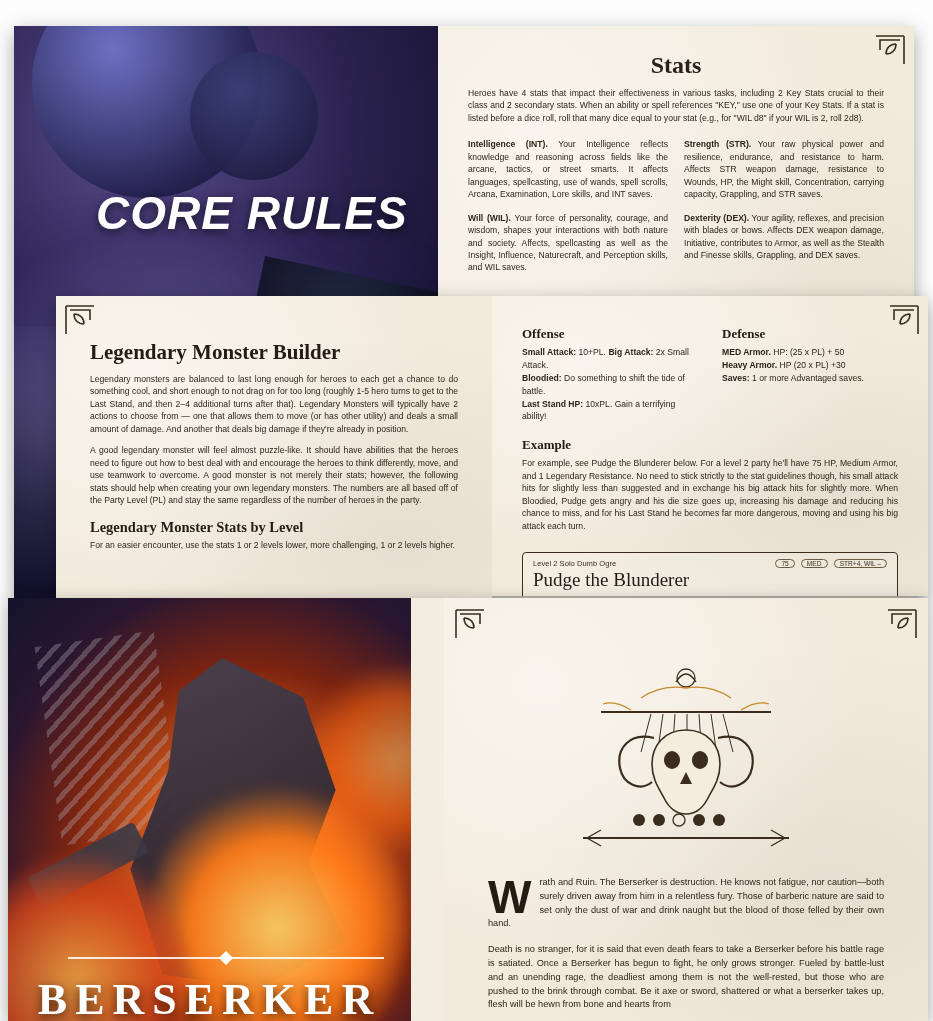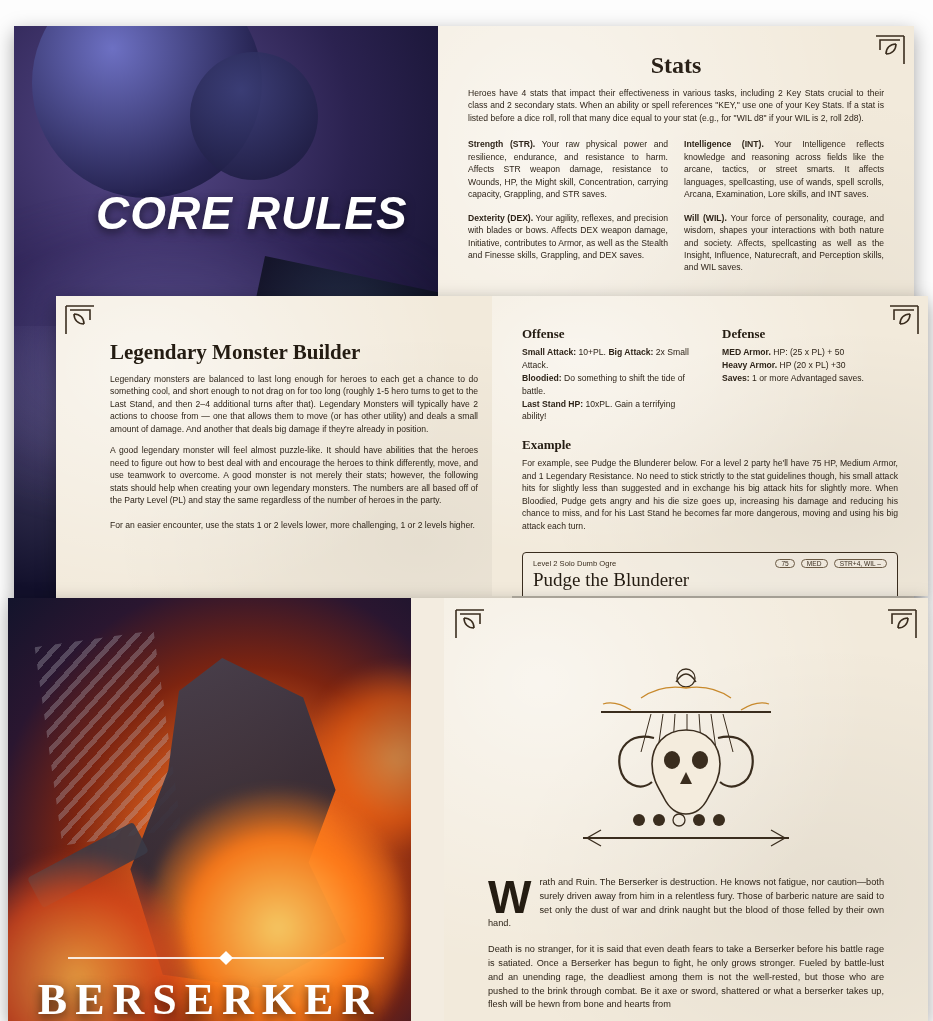--- a/index.html
+++ b/index.html
@@ -43,21 +43,21 @@
   .corner svg{width:100%;height:100%;}
   .pg-title{text-align:center;font-size:24px;font-weight:bold;color:#2a2118;margin:26px 0 8px;}
   .body-txt{font-family:"Liberation Sans",sans-serif;font-size:8.6px;line-height:1.45;color:#2e2419;text-align:justify;}
   .cols2{display:flex;gap:16px;}
   .cols2>div{flex:1;}
   .stat-p{margin:0 0 11px;}
   .stat-p b{font-weight:bold;}
 
   
   #spread2{left:56px;top:296px;width:872px;height:300px;}
-  #lmb-left{position:absolute;left:0;top:0;width:436px;height:352px;overflow:hidden;padding-left:20px;}
+  #lmb-left{position:absolute;left:0;top:0;width:436px;height:352px;overflow:hidden;}
   #lmb-right{position:absolute;left:436px;top:0;width:436px;height:300px;overflow:hidden;}
   .h1{font-size:21px;font-weight:bold;color:#241c12;margin:44px 0 8px;}
   .h2{font-size:14.5px;font-weight:bold;color:#241c12;margin:14px 0 4px;}
   .h3{font-size:13px;font-weight:bold;color:#241c12;margin:0 0 4px;}
   .tbl{width:100%;border-collapse:collapse;font-family:"Liberation Sans",sans-serif;font-size:8px;}
   .tbl th{font-family:"Liberation Serif",serif;font-size:9.5px;font-weight:bold;color:#241c12;padding:2px 1px;line-height:1.05;}
   .statline{font-family:"Liberation Sans",sans-serif;font-size:8.6px;line-height:1.5;color:#2e2419;}
   .statline b{font-weight:bold;}
   .monster-card{margin-top:20px;border:1.4px solid #3a2d1e;border-radius:4px;padding:6px 10px 8px;background:rgba(255,255,255,.20);}
   .mc-top{display:flex;justify-content:space-between;align-items:center;font-family:"Liberation Sans",sans-serif;font-size:7.6px;color:#3a2d1e;}
@@ -112,44 +112,45 @@
       <div class="corner" style="right:8px;top:8px;">
         <svg viewBox="0 0 56 56">
             <path d="M54 2 L54 30 M54 2 L26 2 M46 10 C40 10 36 14 36 20 M46 10 C46 16 42 20 36 20 M50 6 L30 6 L30 16" fill="none" stroke="#3a2d1e" stroke-width="1.6"></path>
           </svg>
       </div>
       <div style="padding:0 30px;">
         <div class="pg-title">Stats</div>
         <div class="body-txt" style="margin-bottom:14px;">Heroes have 4 stats that impact their effectiveness in various tasks, including 2 Key Stats crucial to their class and 2 secondary stats. When an ability or spell references "KEY," use one of your Key Stats. If a stat is listed before a dice roll, roll that many dice equal to your stat (e.g., for "WIL d8" if your WIL is 2, roll 2d8).</div>
         <div class="cols2">
           <div>
+            <p class="stat-p body-txt"><b>Intelligence (INT).</b> <span>Your Intelligence reflects knowledge and reasoning across fields like the arcane, tactics, or street smarts. It affects languages, spellcasting, use of wands, spell scrolls, Arcana, Examination, Lore skills, and INT saves.</span></p>
+            <p class="stat-p body-txt"><b>Will (WIL).</b> <span>Your force of personality, courage, and wisdom, shapes your interactions with both nature and society. Affects, spellcasting as well as the Insight, Influence, Naturecraft, and Perception skills, and WIL saves.</span></p>
+          </div>
+          <div>
             <p class="stat-p body-txt"><b>Strength (STR).</b> <span>Your raw physical power and resilience, endurance, and resistance to harm. Affects STR weapon damage, resistance to Wounds, HP, the Might skill, Concentration, carrying capacity, Grappling, and STR saves.</span></p>
             <p class="stat-p body-txt"><b>Dexterity (DEX).</b> <span>Your agility, reflexes, and precision with blades or bows. Affects DEX weapon damage, Initiative, contributes to Armor, as well as the Stealth and Finesse skills, Grappling, and DEX saves.</span></p>
-          </div>
-          <div>
-            <p class="stat-p body-txt"><b>Intelligence (INT).</b> <span>Your Intelligence reflects knowledge and reasoning across fields like the arcane, tactics, or street smarts. It affects languages, spellcasting, use of wands, spell scrolls, Arcana, Examination, Lore skills, and INT saves.</span></p>
-            <p class="stat-p body-txt"><b>Will (WIL).</b> <span>Your force of personality, courage, and wisdom, shapes your interactions with both nature and society. Affects, spellcasting as well as the Insight, Influence, Naturecraft, and Perception skills, and WIL saves.</span></p>
           </div>
         </div>
       </div>
     </div>
   </div>
 
   <div class="sheet" id="spread2">
 
     <div class="paper" id="lmb-left">
       <div class="corner" style="left:8px;top:8px;transform:scaleX(-1);">
         <svg viewBox="0 0 56 56">
             <path d="M54 2 L54 30 M54 2 L26 2 M46 10 C40 10 36 14 36 20 M46 10 C46 16 42 20 36 20 M50 6 L30 6 L30 16" fill="none" stroke="#3a2d1e" stroke-width="1.6"></path>
           </svg>
       </div>
       <div style="padding:0 34px;">
         <div class="h1">Legendary Monster Builder</div>
         <p class="body-txt" style="margin:0 0 9px;">Legendary monsters are balanced to last long enough for heroes to each get a chance to do something cool, and short enough to not drag on for too long (roughly 1-5 hero turns to get to the Last Stand, and then 2–4 additional turns after that). Legendary Monsters will typically have 2 actions to choose from — one that allows them to move (or has other utility) and deals a small amount of damage. And another that deals big damage if they're already in position.</p>
         <p class="body-txt" style="margin:0 0 12px;">A good legendary monster will feel almost puzzle-like. It should have abilities that the heroes need to figure out how to best deal with and encourage the heroes to think differently, move, and use teamwork to overcome. A good monster is not merely their stats; however, the following stats should help when creating your own legendary monsters. The numbers are all based off of the Party Level (PL) and stay the same regardless of the number of heroes in the party.</p>
+        <div class="h2" style="margin:0 0 3px;">Legendary Monster Stats by Level</div>
         <p class="body-txt" style="margin:0 0 8px;">For an easier encounter, use the stats 1 or 2 levels lower, more challenging, 1 or 2 levels higher.</p>
       </div>
     </div>
 
     <div class="paper" id="lmb-right">
       <div class="corner" style="right:8px;top:8px;">
         <svg viewBox="0 0 56 56">
             <path d="M54 2 L54 30 M54 2 L26 2 M46 10 C40 10 36 14 36 20 M46 10 C46 16 42 20 36 20 M50 6 L30 6 L30 16" fill="none" stroke="#3a2d1e" stroke-width="1.6"></path>
           </svg>
       </div>

